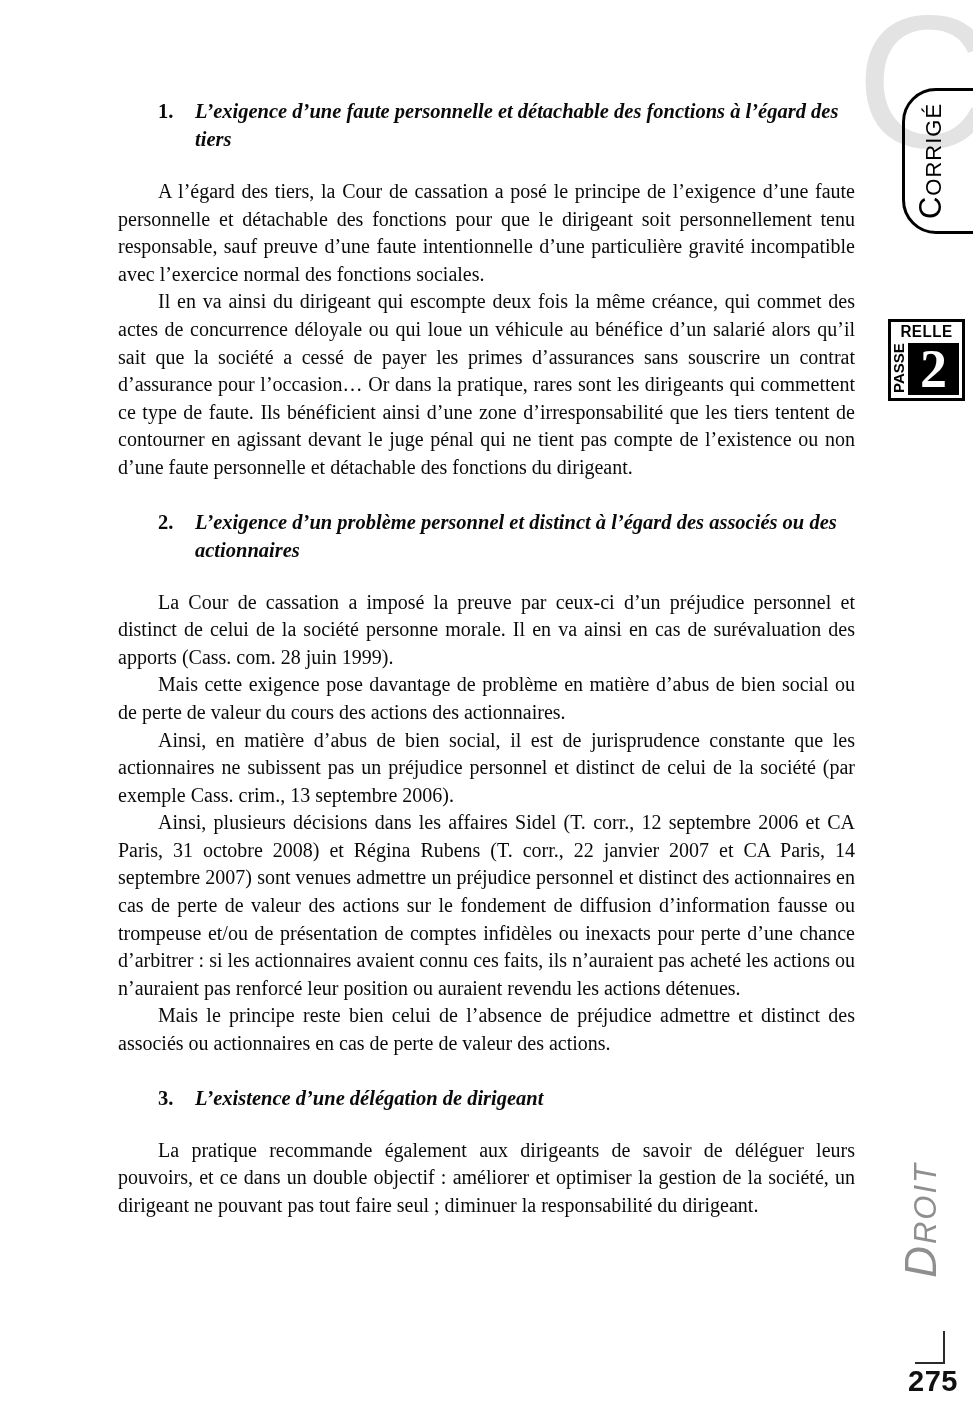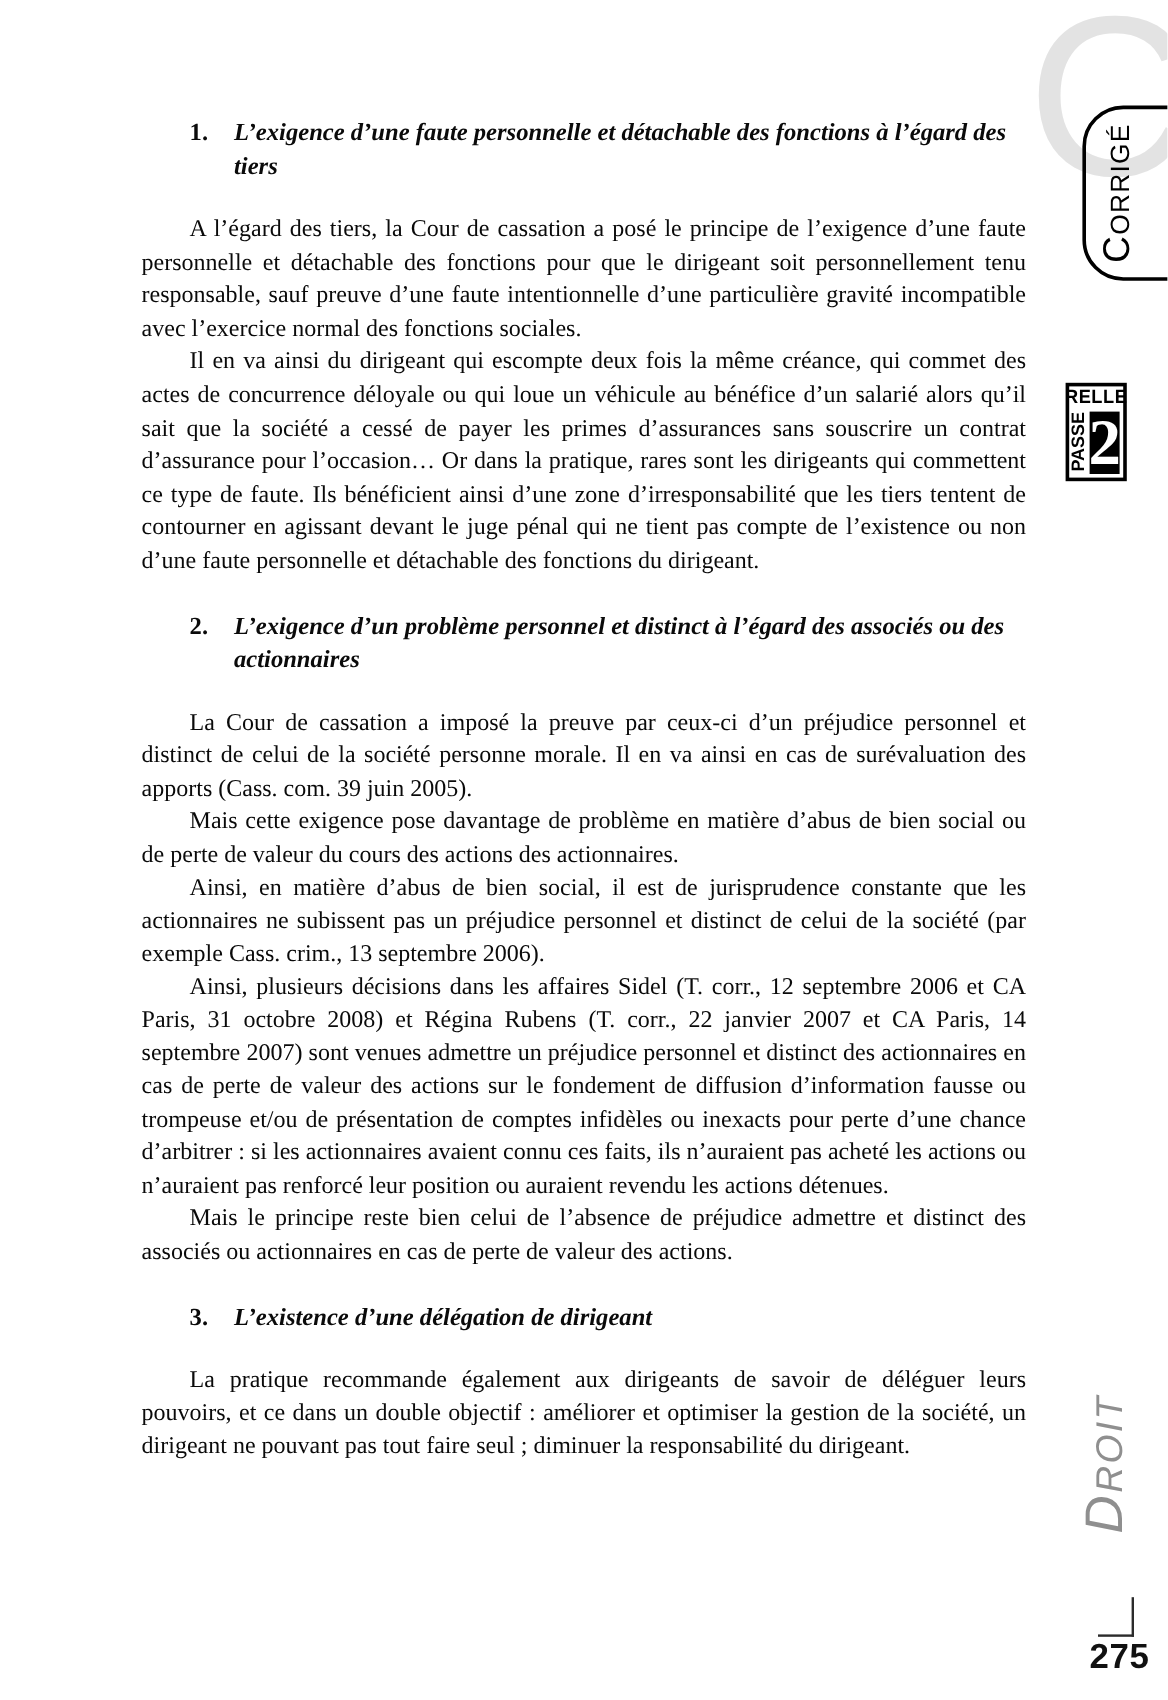--- a/index.html
+++ b/index.html
@@ -51,21 +51,21 @@
     font-size: 31px;
     letter-spacing: 1px;
     color: #000;
     white-space: nowrap;
   }
 
   .badge {
     position: absolute;
     left: 888px;
     top: 319px;
-    width: 51px;
+    width: 77px;
     height: 82px;
     border: 3px solid #000;
     box-sizing: border-box;
     background: #ffffff;
     z-index: 1;
     font-family: "Liberation Sans", sans-serif;
     font-weight: bold;
     color: #000;
   }
   .badge-top {
@@ -198,21 +198,21 @@
       <span class="num">1.</span>
       <span class="htext">L’exigence d’une faute personnelle et détachable des fonctions à l’égard des tiers</span>
     </div>
     <p>A l’égard des tiers, la Cour de cassation a posé le principe de l’exigence d’une faute personnelle et détachable des fonctions pour que le dirigeant soit personnellement tenu responsable, sauf preuve d’une faute intentionnelle d’une particulière gravité incompatible avec l’exercice normal des fonctions sociales.</p>
     <p>Il en va ainsi du dirigeant qui escompte deux fois la même créance, qui commet des actes de concurrence déloyale ou qui loue un véhicule au bénéfice d’un salarié alors qu’il sait que la société a cessé de payer les primes d’assurances sans souscrire un contrat d’assurance pour l’occasion… Or dans la pratique, rares sont les dirigeants qui commettent ce type de faute. Ils bénéficient ainsi d’une zone d’irresponsabilité que les tiers tentent de contourner en agissant devant le juge pénal qui ne tient pas compte de l’existence ou non d’une faute personnelle et détachable des fonctions du dirigeant.</p>
 
     <div class="heading">
       <span class="num">2.</span>
       <span class="htext">L’exigence d’un problème personnel et distinct à l’égard des associés ou des actionnaires</span>
     </div>
-    <p>La Cour de cassation a imposé la preuve par ceux-ci d’un préjudice personnel et distinct de celui de la société personne morale. Il en va ainsi en cas de surévaluation des apports (Cass. com. 39 juin 2005).</p>
+    <p>La Cour de cassation a imposé la preuve par ceux-ci d’un préjudice personnel et distinct de celui de la société personne morale. Il en va ainsi en cas de surévaluation des apports (Cass. com. 28 juin 1999).</p>
     <p>Mais cette exigence pose davantage de problème en matière d’abus de bien social ou de perte de valeur du cours des actions des actionnaires.</p>
     <p>Ainsi, en matière d’abus de bien social, il est de jurisprudence constante que les actionnaires ne subissent pas un préjudice personnel et distinct de celui de la société (par exemple Cass. crim., 13 septembre 2006).</p>
     <p>Ainsi, plusieurs décisions dans les affaires Sidel (T. corr., 12 septembre 2006 et CA Paris, 31 octobre 2008) et Régina Rubens (T. corr., 22 janvier 2007 et CA Paris, 14 septembre 2007) sont venues admettre un préjudice personnel et distinct des actionnaires en cas de perte de valeur des actions sur le fondement de diffusion d’information fausse ou trompeuse et/ou de présentation de comptes infidèles ou inexacts pour perte d’une chance d’arbitrer : si les actionnaires avaient connu ces faits, ils n’auraient pas acheté les actions ou n’auraient pas renforcé leur position ou auraient revendu les actions détenues.</p>
     <p>Mais le principe reste bien celui de l’absence de préjudice admettre et distinct des associés ou actionnaires en cas de perte de valeur des actions.</p>
 
     <div class="heading">
       <span class="num">3.</span>
       <span class="htext">L’existence d’une délégation de dirigeant</span>
     </div>
     <p>La pratique recommande également aux dirigeants de savoir de déléguer leurs pouvoirs, et ce dans un double objectif : améliorer et optimiser la gestion de la société, un dirigeant ne pouvant pas tout faire seul ; diminuer la responsabilité du dirigeant.</p>

